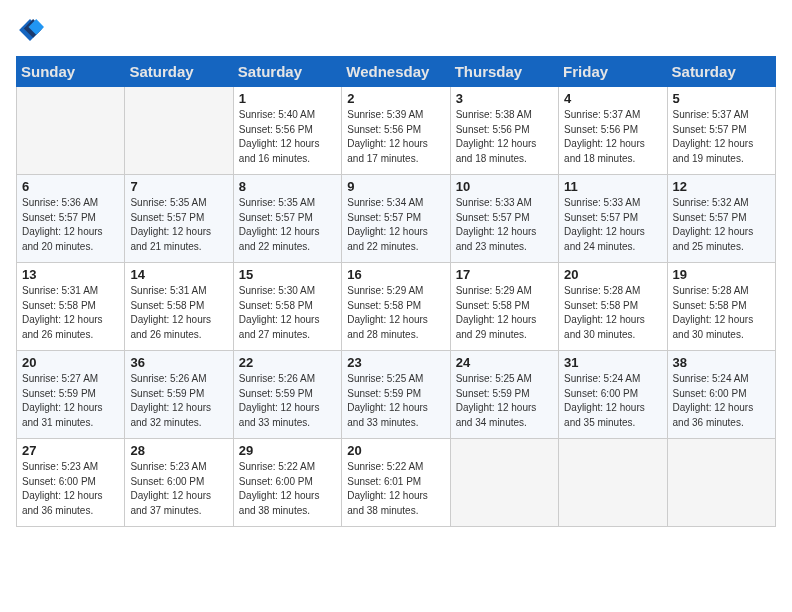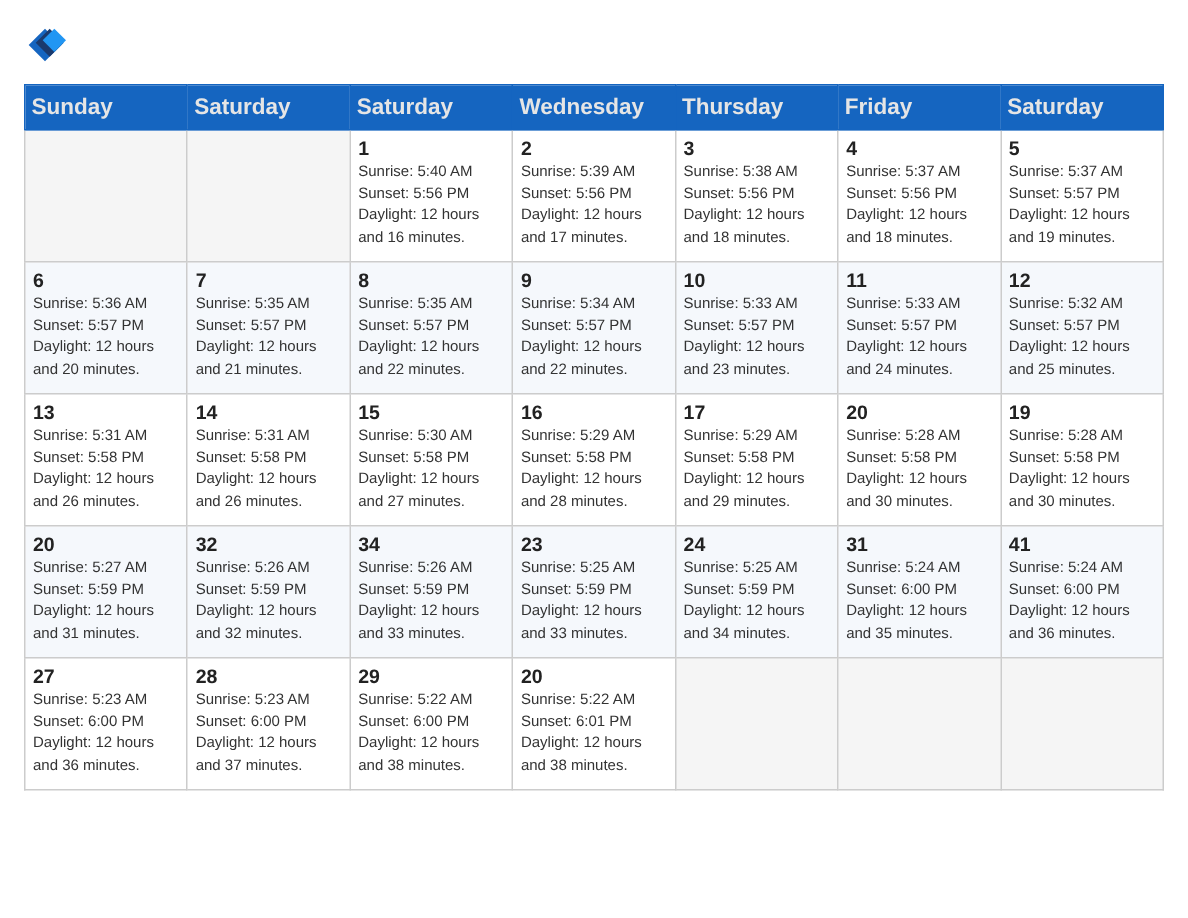--- a/index.html
+++ b/index.html
@@ -213,41 +213,41 @@
           <span class="day-number">19</span>
           <div class="day-info">Sunrise: 5:28 AM<br>Sunset: 5:58 PM<br>Daylight: 12 hours and 30 minutes.</div>
         </td>
       </tr>
       <tr>
         <td>
           <span class="day-number">20</span>
           <div class="day-info">Sunrise: 5:27 AM<br>Sunset: 5:59 PM<br>Daylight: 12 hours and 31 minutes.</div>
         </td>
         <td>
-          <span class="day-number">32</span>
+          <span class="day-number">36</span>
           <div class="day-info">Sunrise: 5:26 AM<br>Sunset: 5:59 PM<br>Daylight: 12 hours and 32 minutes.</div>
         </td>
         <td>
-          <span class="day-number">34</span>
+          <span class="day-number">22</span>
           <div class="day-info">Sunrise: 5:26 AM<br>Sunset: 5:59 PM<br>Daylight: 12 hours and 33 minutes.</div>
         </td>
         <td>
           <span class="day-number">23</span>
           <div class="day-info">Sunrise: 5:25 AM<br>Sunset: 5:59 PM<br>Daylight: 12 hours and 33 minutes.</div>
         </td>
         <td>
           <span class="day-number">24</span>
           <div class="day-info">Sunrise: 5:25 AM<br>Sunset: 5:59 PM<br>Daylight: 12 hours and 34 minutes.</div>
         </td>
         <td>
           <span class="day-number">31</span>
           <div class="day-info">Sunrise: 5:24 AM<br>Sunset: 6:00 PM<br>Daylight: 12 hours and 35 minutes.</div>
         </td>
         <td>
-          <span class="day-number">41</span>
+          <span class="day-number">38</span>
           <div class="day-info">Sunrise: 5:24 AM<br>Sunset: 6:00 PM<br>Daylight: 12 hours and 36 minutes.</div>
         </td>
       </tr>
       <tr>
         <td>
           <span class="day-number">27</span>
           <div class="day-info">Sunrise: 5:23 AM<br>Sunset: 6:00 PM<br>Daylight: 12 hours and 36 minutes.</div>
         </td>
         <td>
           <span class="day-number">28</span>

